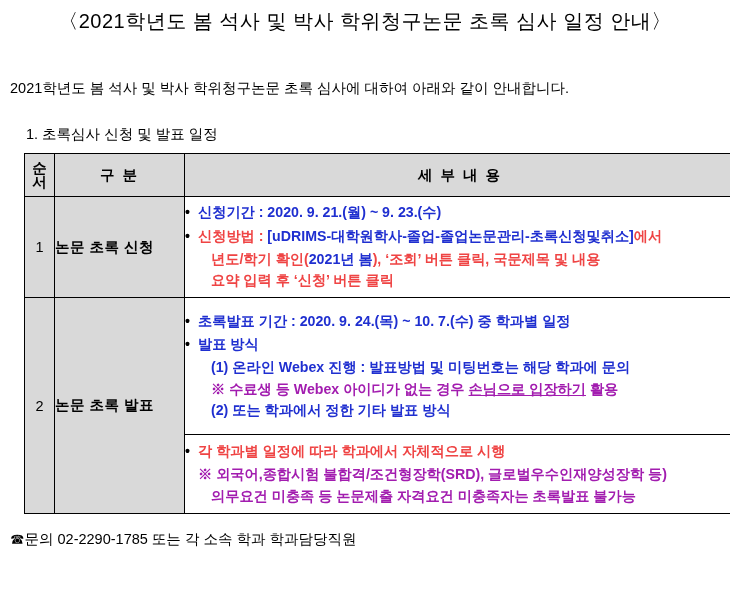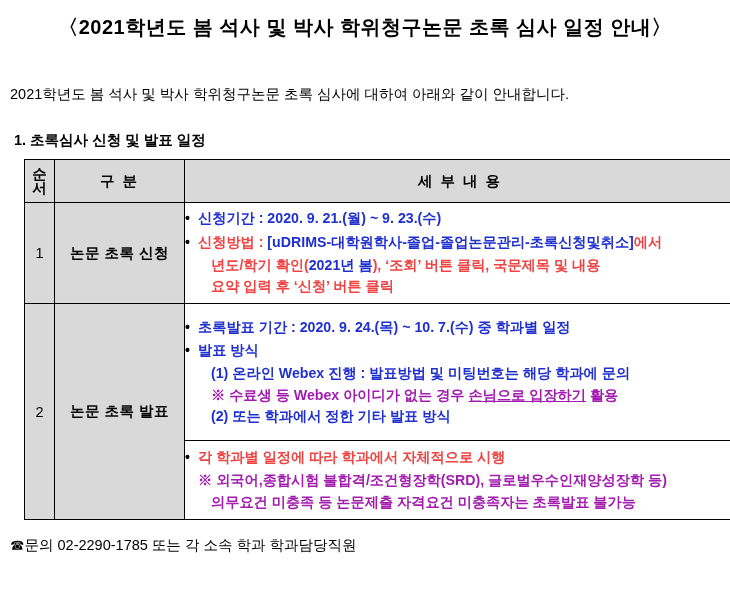--- a/index.html
+++ b/index.html
@@ -18,39 +18,38 @@
   .page {
     position: relative;
     width: 730px;
     height: 602px;
     box-sizing: border-box;
     padding: 0 8px;
   }
   .doc-title {
     text-align: center;
     font-size: 20px;
-    font-weight: bold;
+    font-weight: normal;
     letter-spacing: 0.5px;
-    margin-top: 14px;
+    margin-top: 8px;
     margin-bottom: 0;
     color: #000;
   }
   .intro {
     font-size: 14.5px;
     margin-top: 44px;
     margin-left: 2px;
     color: #000;
   }
   .section-title {
     font-size: 14.5px;
     margin-top: 27px;
-    margin-left: 6px;
+    margin-left: 18px;
     margin-bottom: 9px;
     color: #000;
-    font-weight: bold;
   }
   table.schedule {
     border-collapse: collapse;
     width: 712px;
     margin-left: 16px;
     table-layout: fixed;
   }
   table.schedule td, table.schedule th {
     border: 1px solid #000000;
     vertical-align: middle;
@@ -74,21 +73,21 @@
   }
   .col-detail {
   }
   .cell-no {
     text-align: center;
     font-size: 14.5px;
     background: #d9d9d9;
     font-weight: normal;
   }
   .cell-gubun {
-    text-align: center;
+    text-align: left;
     font-size: 14.5px;
     background: #d9d9d9;
     font-weight: bold;
     letter-spacing: 0.5px;
   }
   .detail {
     padding: 9px 10px 9px 12px;
     font-size: 14.2px;
     line-height: 1.5;
   }

